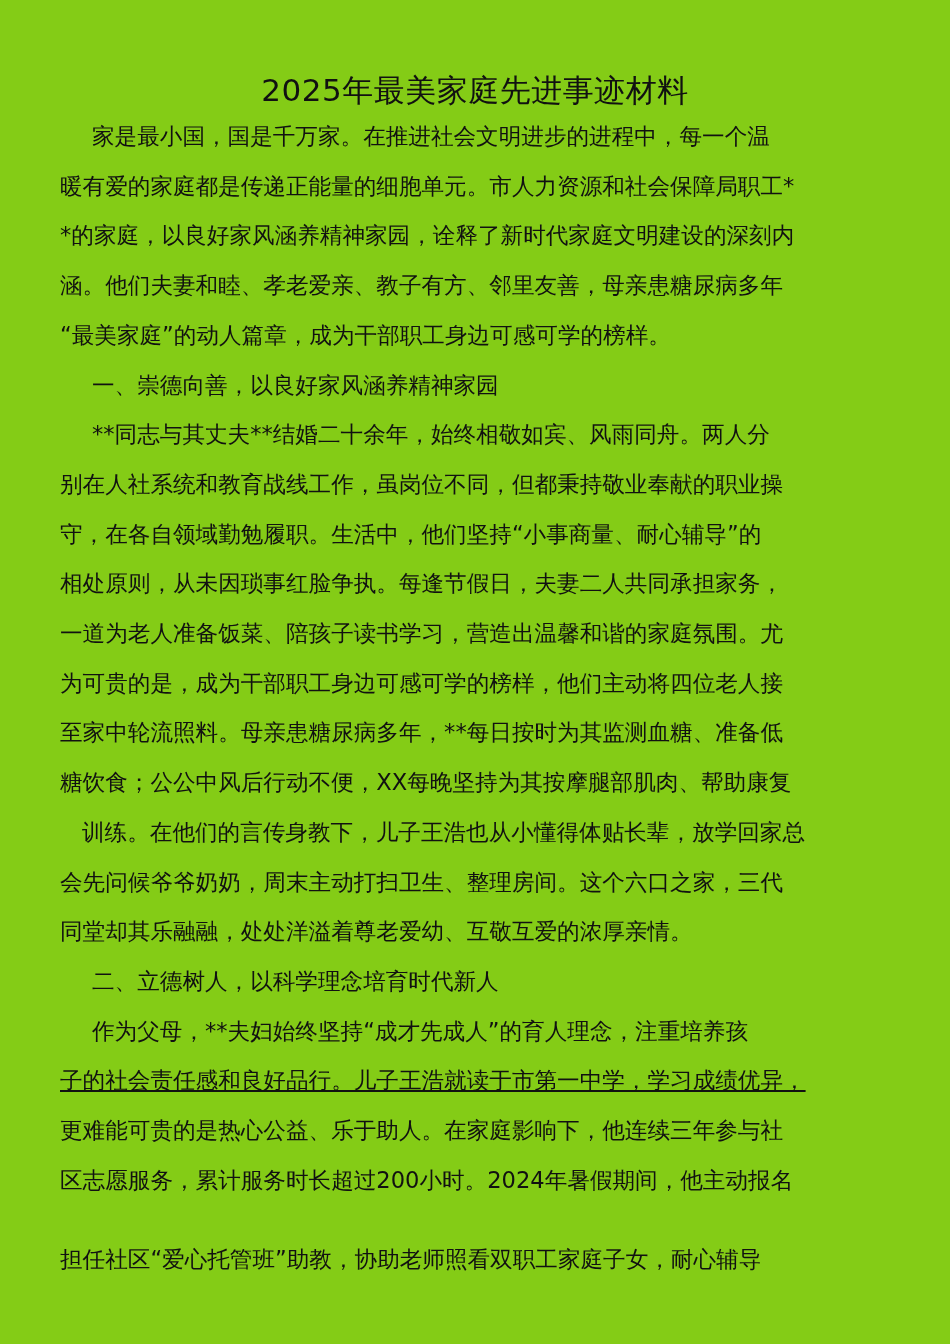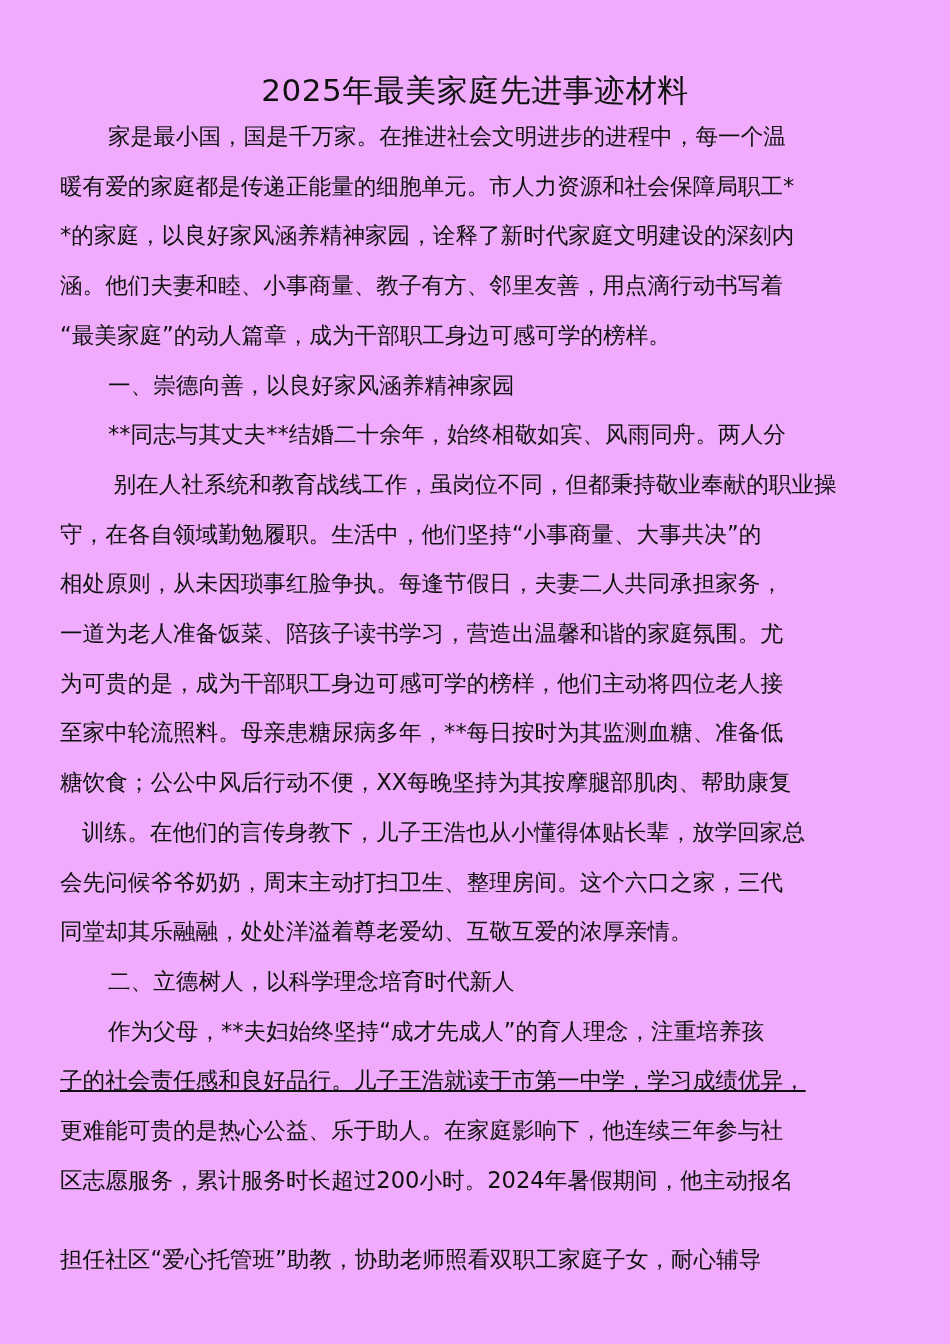--- a/index.html
+++ b/index.html
@@ -1,39 +1,39 @@
 <!DOCTYPE html>
 <html><head>
 <meta charset="utf-8">
 <style>
   html, body { margin: 0; padding: 0; background: #ffffff; }
   body { width: 950px; height: 1344px; overflow: hidden; position: relative;
          font-family: "DejaVu Sans", "Liberation Sans", sans-serif; color: #111111; }
-  .page { position: absolute; left: 0; top: 0; width: 950px; height: 1344px; background: #f0abfc; }
+  .page { position: absolute; left: 0; top: 0; width: 950px; height: 1344px; background: #84cc16; }
   .title { position: absolute; top: 68px; left: 0; width: 950px; text-align: center;
            font-size: 31px; line-height: 44px; letter-spacing: 0.5px; color: #111; }
   .line { position: absolute; left: 60px; width: 830px; font-size: 22.6px; line-height: 32px;
           white-space: nowrap; color: #111; }
-  .indent { left: 108px; }
+  .indent { left: 92px; }
 </style>
 </head>
 <body>
 
 <div class="page">
   <div class="title">2025年最美家庭先进事迹材料</div>
   <div id="body-lines">
       <div class="line indent" style="top: 120px;">家是最小国，国是千万家。在推进社会文明进步的进程中，每一个温</div>
       <div class="line" style="top: 169.7px;">暖有爱的家庭都是传递正能量的细胞单元。市人力资源和社会保障局职工*</div>
       <div class="line" style="top: 219.4px;">*的家庭，以良好家风涵养精神家园，诠释了新时代家庭文明建设的深刻内</div>
-      <div class="line" style="top: 269.1px;">涵。他们夫妻和睦、小事商量、教子有方、邻里友善，用点滴行动书写着</div>
+      <div class="line" style="top: 269.1px;">涵。他们夫妻和睦、孝老爱亲、教子有方、邻里友善，母亲患糖尿病多年</div>
       <div class="line" style="top: 318.8px;">“最美家庭”的动人篇章，成为干部职工身边可感可学的榜样。</div>
       <div class="line indent" style="top: 368.5px;">一、崇德向善，以良好家风涵养精神家园</div>
       <div class="line indent" style="top: 418.2px;">**同志与其丈夫**结婚二十余年，始终相敬如宾、风雨同舟。两人分</div>
-      <div class="line" style="top: 467.9px; text-align: center;">别在人社系统和教育战线工作，虽岗位不同，但都秉持敬业奉献的职业操</div>
-      <div class="line" style="top: 517.6px;">守，在各自领域勤勉履职。生活中，他们坚持“小事商量、大事共决”的</div>
+      <div class="line" style="top: 467.9px;">别在人社系统和教育战线工作，虽岗位不同，但都秉持敬业奉献的职业操</div>
+      <div class="line" style="top: 517.6px;">守，在各自领域勤勉履职。生活中，他们坚持“小事商量、耐心辅导”的</div>
       <div class="line" style="top: 567.3px;">相处原则，从未因琐事红脸争执。每逢节假日，夫妻二人共同承担家务，</div>
       <div class="line" style="top: 617px;">一道为老人准备饭菜、陪孩子读书学习，营造出温馨和谐的家庭氛围。尤</div>
       <div class="line" style="top: 666.7px;">为可贵的是，成为干部职工身边可感可学的榜样，他们主动将四位老人接</div>
       <div class="line" style="top: 716.4px;">至家中轮流照料。母亲患糖尿病多年，**每日按时为其监测血糖、准备低</div>
       <div class="line" style="top: 766.1px;">糖饮食；公公中风后行动不便，XX每晚坚持为其按摩腿部肌肉、帮助康复</div>
       <div class="line" style="top: 815.8px; margin-left: 22px;">训练。在他们的言传身教下，儿子王浩也从小懂得体贴长辈，放学回家总</div>
       <div class="line" style="top: 865.5px;">会先问候爷爷奶奶，周末主动打扫卫生、整理房间。这个六口之家，三代</div>
       <div class="line" style="top: 915.2px;">同堂却其乐融融，处处洋溢着尊老爱幼、互敬互爱的浓厚亲情。</div>
       <div class="line indent" style="top: 964.9px;">二、立德树人，以科学理念培育时代新人</div>
       <div class="line indent" style="top: 1014.6px;">作为父母，**夫妇始终坚持“成才先成人”的育人理念，注重培养孩</div>

